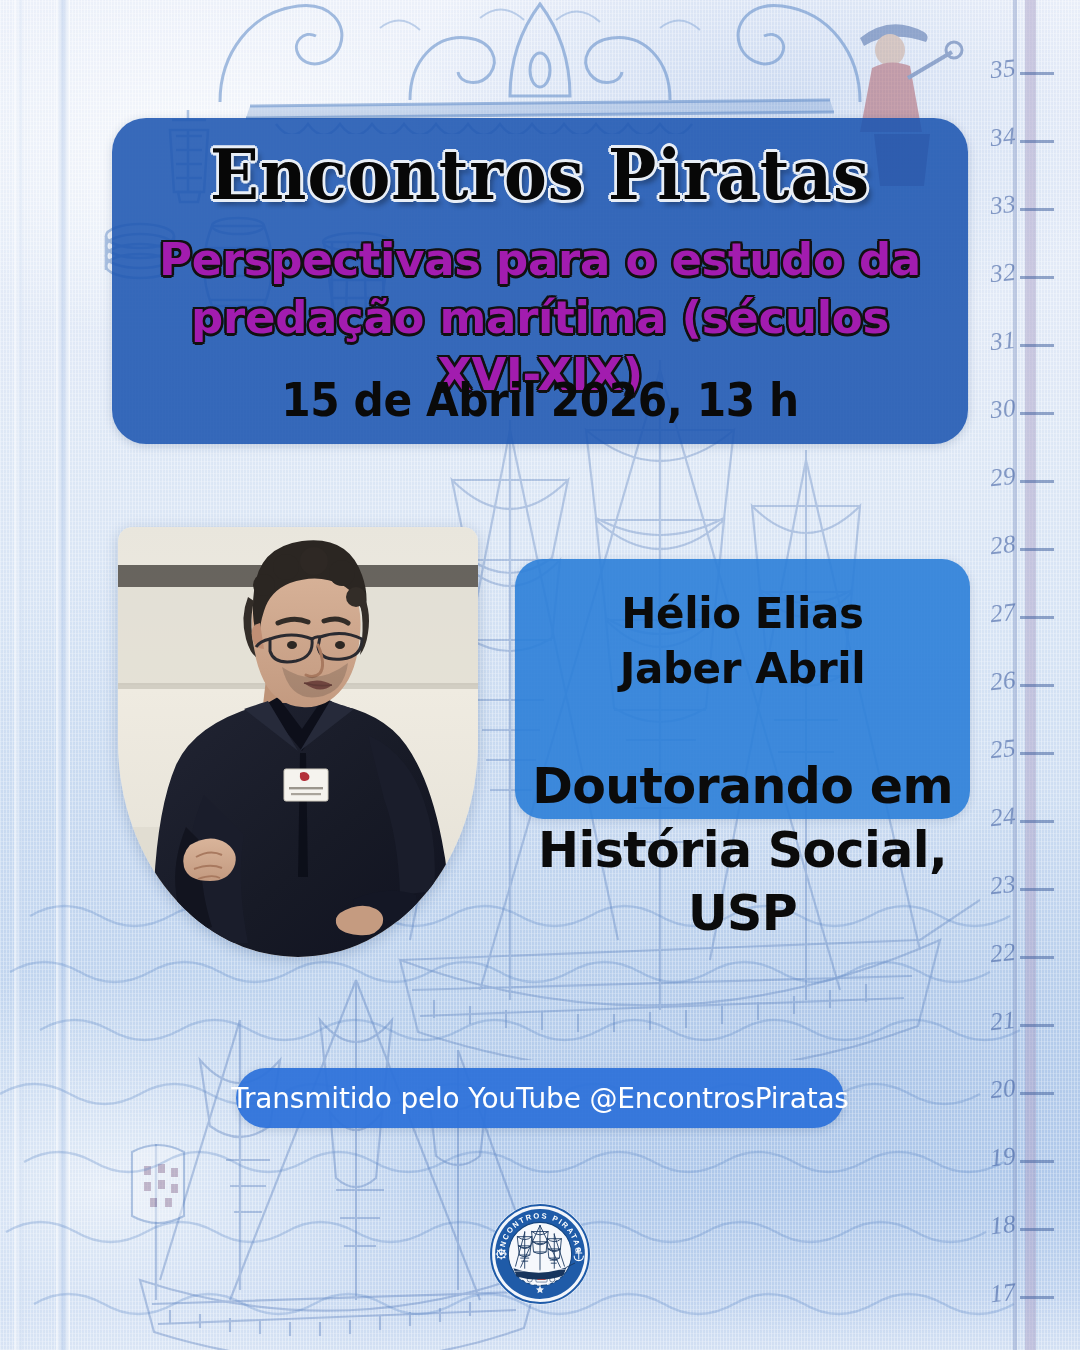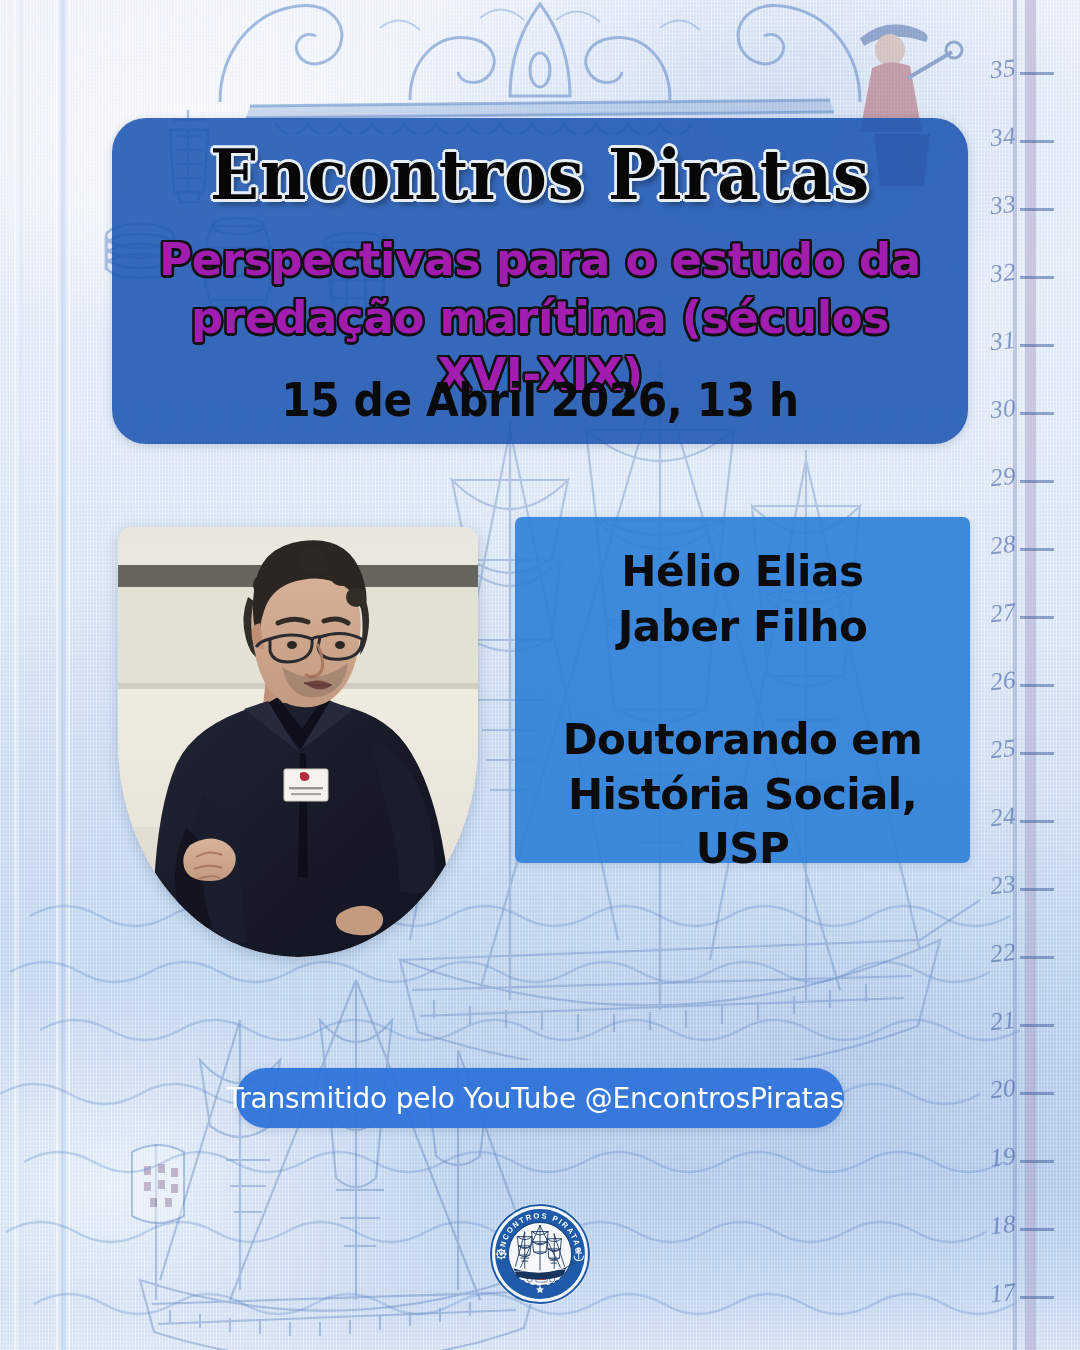--- a/index.html
+++ b/index.html
@@ -172,59 +172,59 @@
     font-size: 46px;
     line-height: 1;
     color: #0a0a0a;
     letter-spacing: -.5px;
     transform: scaleX(.92);
   }
 
   
   .card-speaker {
     position: absolute;
-    left: 515px; top: 517px;
-    width: 455px; height: 346px;
+    left: 515px; top: 559px;
+    width: 455px; height: 260px;
     background: rgba(43, 126, 216, .90);
-    border-radius: 7px;
+    border-radius: 28px;
     box-shadow: 0 2px 10px rgba(20,50,100,.14);
   }
   .speaker-name {
     position: absolute;
     left: 16px; right: 16px; top: 28px;
     text-align: center;
     font-family: "DejaVu Sans", sans-serif;
     font-weight: bold;
     font-size: 42px;
     line-height: 1.30;
     color: #0b0b0b;
     letter-spacing: -.4px;
   }
   .speaker-role {
     position: absolute;
     left: 10px; right: 10px; top: 196px;
     text-align: center;
     font-family: "DejaVu Sans", sans-serif;
     font-weight: bold;
-    font-size: 42px;
+    font-size: 49px;
     line-height: 1.30;
     color: #0b0b0b;
     letter-spacing: -.6px;
   }
 
   
   .pill-stream {
     position: absolute;
     left: 236px; top: 1068px;
     width: 608px; height: 60px;
     background: rgba(46, 114, 218, .94);
     border-radius: 34px;
     display: flex;
     align-items: center;
-    justify-content: flex-end;
+    justify-content: center;
     box-shadow: 0 2px 8px rgba(20,50,100,.16);
   }
   .pill-stream span {
     font-family: "DejaVu Sans", sans-serif;
     font-size: 28px;
     color: #ffffff;
     letter-spacing: -.2px;
     white-space: nowrap;
   }
 
@@ -561,21 +561,21 @@
         <path d="M186 156 q14 4 28 2" stroke="#6B3E39" stroke-width="1.6" fill="none"></path>
 
         <path d="M164 140 q32 22 66 -4 q-4 30 -30 34 q-28 4 -36 -30 Z" fill="#3A322C" opacity=".22"></path>
       </g>
     </svg>
   </div>
 
   <div class="card-speaker">
     <div class="speaker-name">
       <span>Hélio Elias</span><br>
-      <span>Jaber Filho</span>
+      <span>Jaber Abril</span>
     </div>
     <div class="speaker-role">
       <span>Doutorando em</span><br>
       <span>História Social, USP</span>
     </div>
   </div>
 
   <div class="pill-stream">
     <span>Transmitido pelo YouTube @EncontrosPiratas</span>
   </div>

